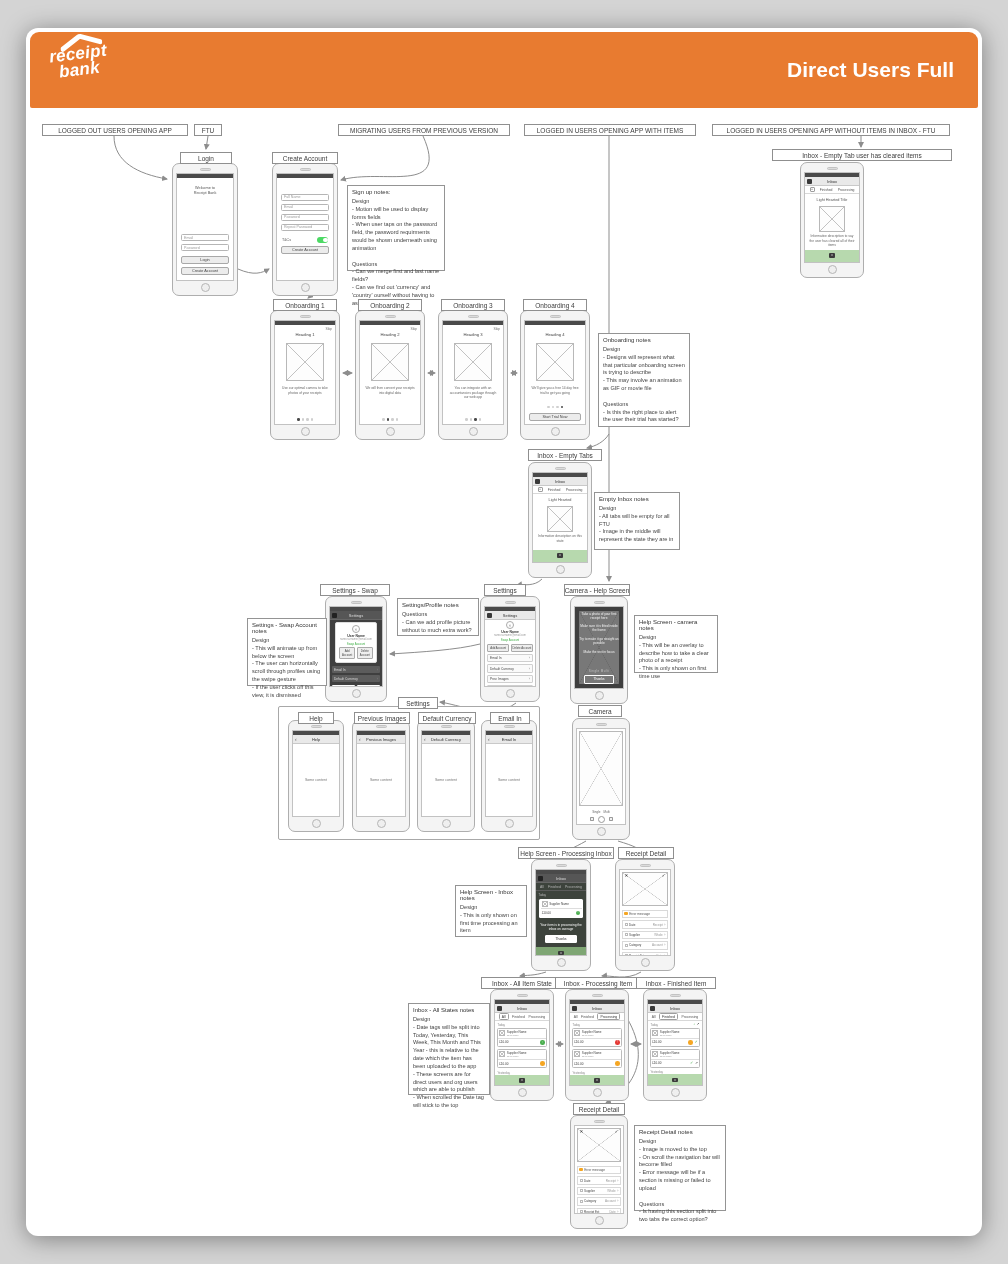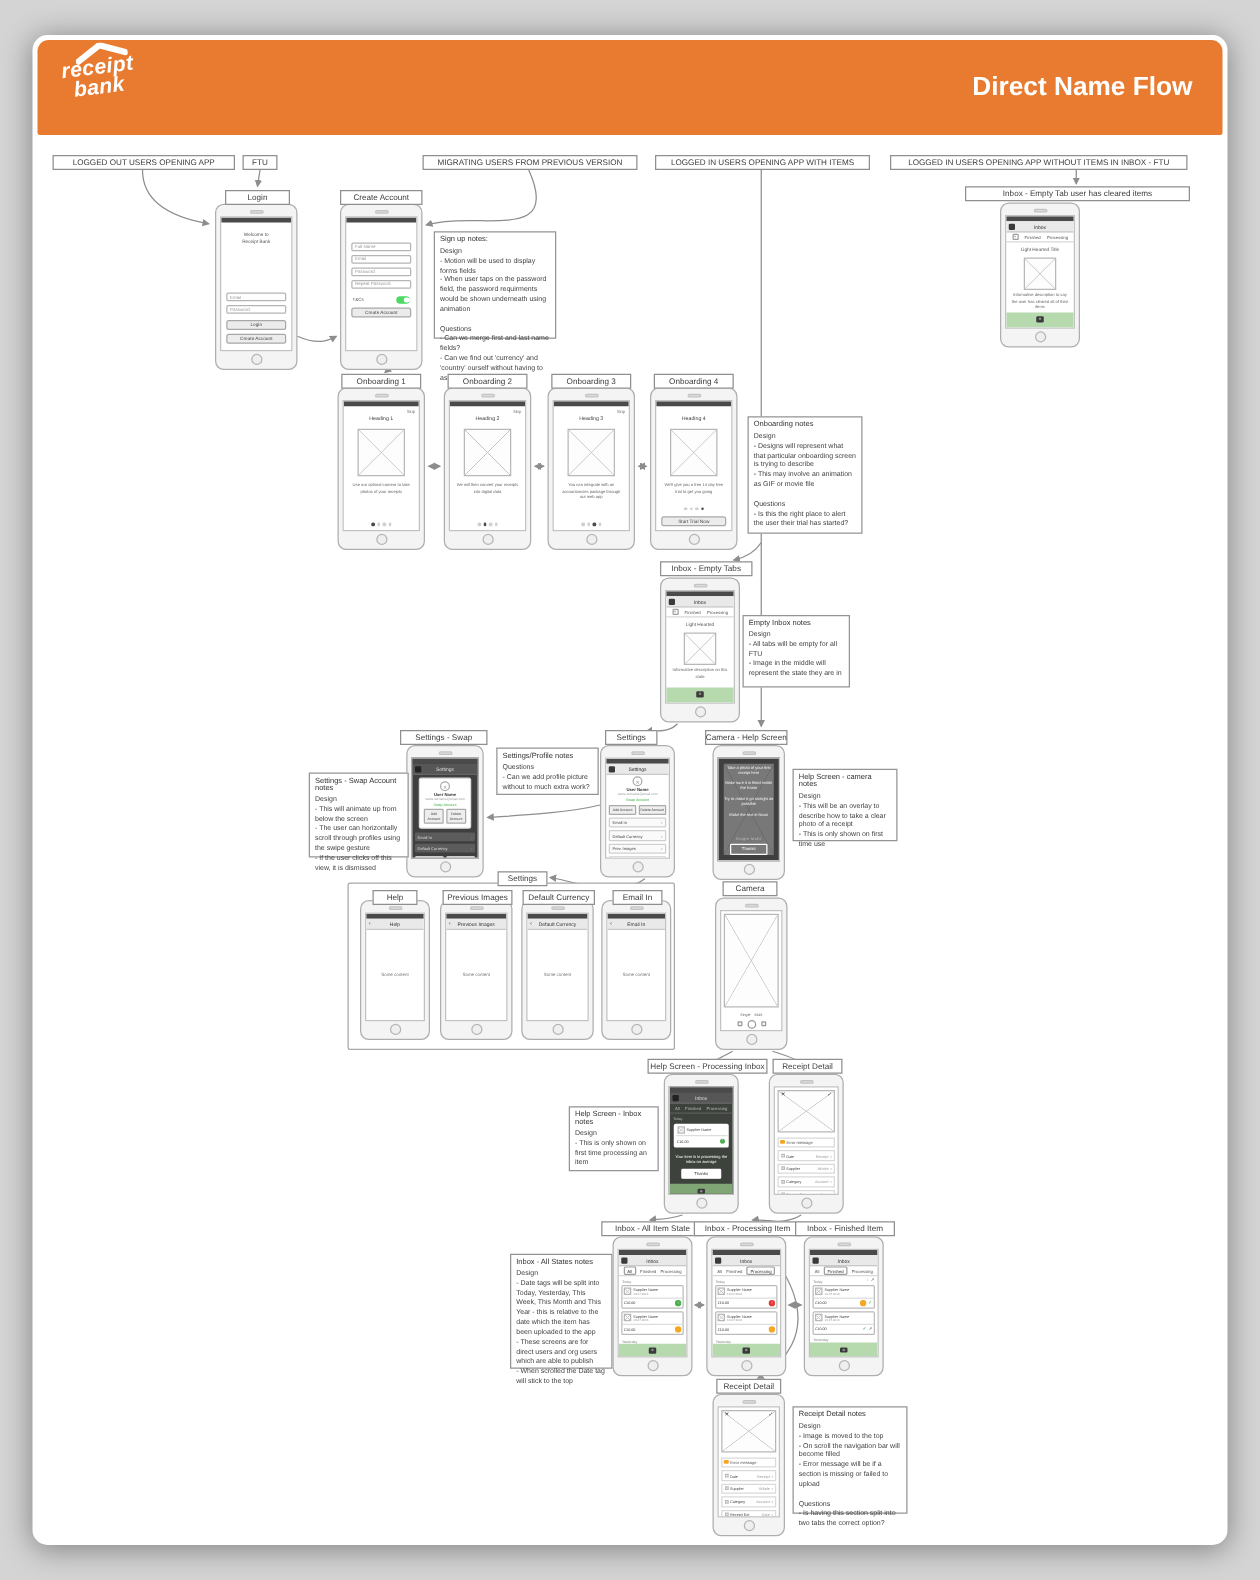--- a/index.html
+++ b/index.html
@@ -119,21 +119,21 @@
 <div class="page">
 
   <div class="hdr">
     <svg class="roof" width="42" height="16" viewBox="0 0 42 16">
         <path d="M2 13 L20 2 L40 10" stroke="#fff" stroke-width="5" fill="none" stroke-linecap="round"></path>
       </svg>
     <div class="logo">
       <div>receipt</div>
       <div style="margin-left:8px">bank</div>
     </div>
-    <div class="hdr-title">Direct Name Flow</div>
+    <div class="hdr-title">Direct Users Full</div>
   </div>
 
   <div class="tag" style="left:16px;top:96px;width:146px;">LOGGED OUT USERS OPENING APP</div>
   <div class="tag" style="left:168px;top:96px;width:28px;">FTU</div>
   <div class="tag" style="left:312px;top:96px;width:172px;">MIGRATING USERS FROM PREVIOUS VERSION</div>
   <div class="tag" style="left:498px;top:96px;width:172px;">LOGGED IN USERS OPENING APP WITH ITEMS</div>
   <div class="tag" style="left:686px;top:96px;width:238px;">LOGGED IN USERS OPENING APP WITHOUT ITEMS IN INBOX - FTU</div>
 
   <svg class="conn" width="956" height="1208" viewBox="0 0 956 1208">
     <defs>

